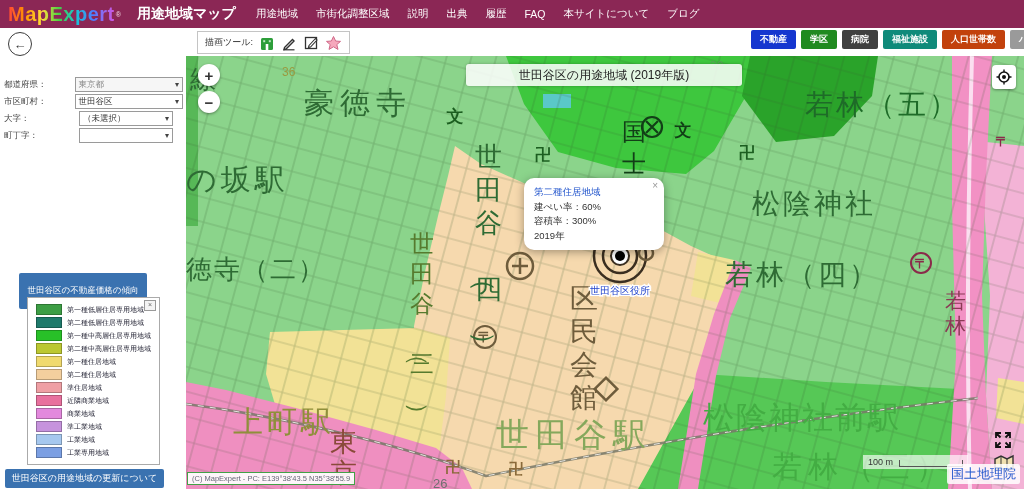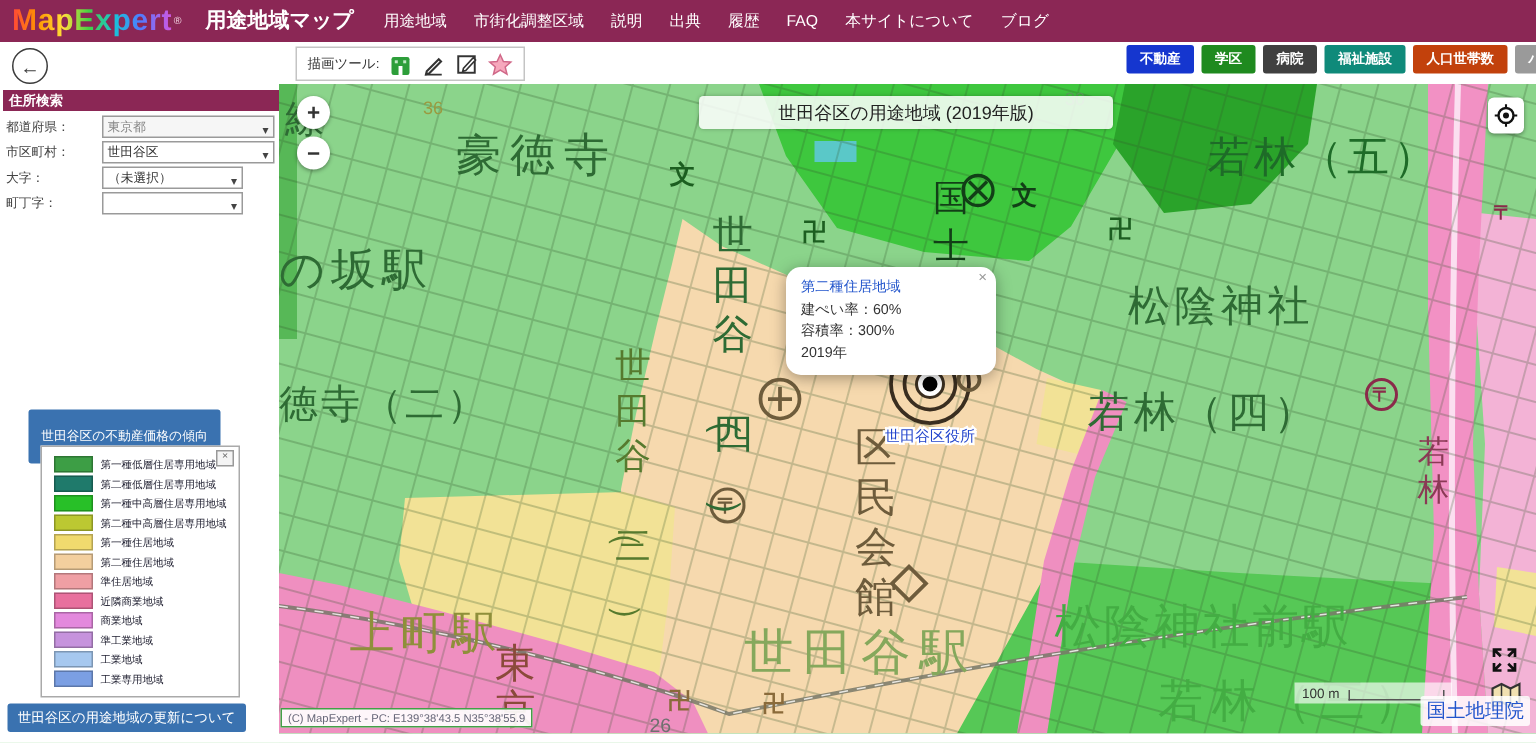--- a/index.html
+++ b/index.html
@@ -30,22 +30,22 @@
   
   .sidebar{position:absolute;left:0;top:28px;width:186px;height:467px;background:#fff;}
   .back-btn{position:absolute;left:8px;top:4px;width:22px;height:22px;border:1.6px solid #3c3c3c;
     border-radius:50%;display:flex;align-items:center;justify-content:center;font-size:13px;color:#3c3c3c;
     cursor:pointer;background:#fff;}
   .search-header{position:absolute;left:2px;top:32px;width:181px;height:14px;background:#8b2755;
     color:#fff;font-size:9px;font-weight:bold;padding-left:4px;line-height:14px;}
   .form-rows{position:absolute;left:2px;top:48px;width:181px;}
   .frow{display:flex;align-items:center;height:17px;}
   .flabel{width:64px;font-size:8.5px;color:#444;padding-left:2px;}
-  .fselect{height:13px;border:1px solid #9a9a9a;background:#fff;display:flex;align-items:flex-end;
-    justify-content:space-between;font-size:8.5px;color:#333;padding:0 3px;cursor:pointer;}
+  .fselect{height:13px;border:1px solid #9a9a9a;background:#fff;display:flex;align-items:center;
+    justify-content:space-between;font-size:8.5px;color:#333;padding:0 3px;cursor:pointer;margin-left:11px;}
   .fselect.wide{width:108px;}
   .fselect.narrow{width:86px;}
   .fselect.disabled{background:#f6f6f6;color:#888;}
   .chev{font-size:8px;color:#444;}
   .side-btn{position:absolute;background:#3a72b0;color:#fff;border:none;border-radius:2px;
     cursor:pointer;font-family:"Liberation Sans",sans-serif;}
   .price-btn{left:19px;top:245px;width:128px;height:36px;font-size:8.5px;}
   .update-btn{left:5px;top:441px;width:159px;height:19px;font-size:9px;}
   .legend-box{position:absolute;left:27px;top:269px;width:133px;height:168px;background:#fff;
     border:1px solid #aaa;padding:5px 0 0 8px;box-sizing:border-box;}
@@ -132,21 +132,20 @@
         <button class="qbtn" style="background: rgb(15, 138, 122);">福祉施設</button>
         <button class="qbtn" style="background: #c2410c;">人口世帯数</button>
         <button class="qbtn" style="background: rgb(154, 154, 154);">ハザード</button>
       </div>
   </div>
 
   <div class="sidebar">
     <div class="back-btn">
       <span>←</span>
     </div>
-    <div class="search-header">住所検索</div>
     <div class="form-rows">
         <div class="frow">
           <span class="flabel">都道府県：</span>
           <div class="fselect wide disabled">
             <span>東京都</span>
             <span class="chev">▾</span>
           </div>
         </div>
         <div class="frow">
           <span class="flabel">市区町村：</span>

